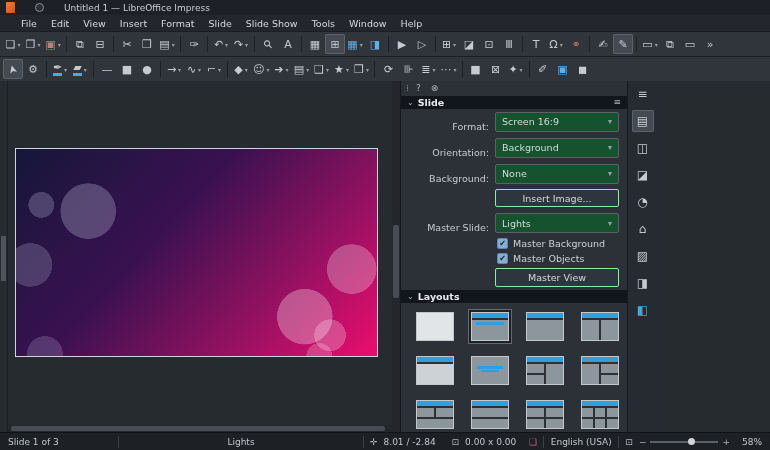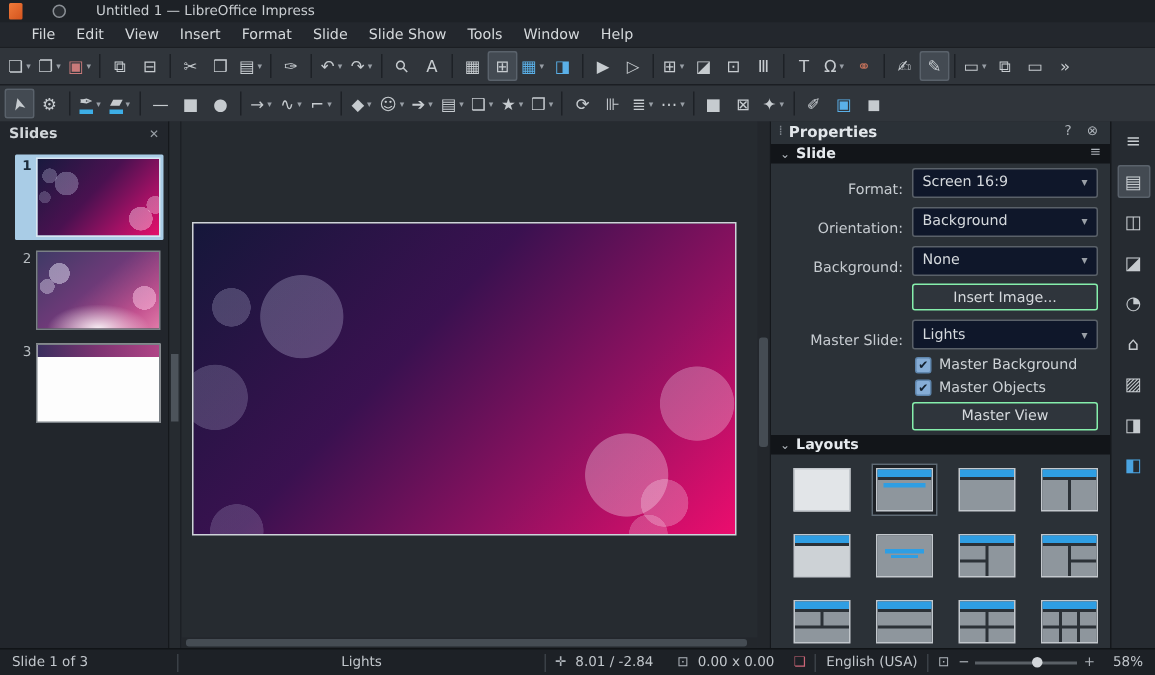--- a/index.html
+++ b/index.html
@@ -85,21 +85,21 @@
   .props-hdr { height:16px; display:flex; align-items:center; padding:0 5px; gap:4px; }
   .grip { color:#7d838a; font-size:9px; }
   .props-title { font-size:10px; font-weight:bold; color:#e2e6ea; flex:1; }
   .hdr-ico { font-size:9px; color:#aeb4ba; padding:0 3px; }
   .section-hdr { height:14px; background:#121519; display:flex; align-items:center; padding:0 6px; gap:4px; }
   .section-hdr b { font-size:9.5px; color:#e6eaee; flex:1; }
   .chev { font-size:8px; color:#aeb4ba; }
   .sect-menu { font-size:9px; color:#aeb4ba; }
   .frow { display:flex; align-items:flex-end; margin:3px 8px 3px 0; }
   .flabel { width:88px; text-align:right; margin-right:6px; font-size:9.5px; color:#c6cbd0; }
-  .fctl { flex:1; height:20px; background:#0f172a; border:1px solid #5a6169; border-radius:2px;
+  .fctl { flex:1; height:20px; background:#14532d; border:1px solid #5a6169; border-radius:2px;
     display:flex; align-items:center; padding:0 6px; font-size:9.5px; color:#d5d9dd; }
   .fctl .dd { margin-left:auto; font-size:8px; color:#9aa0a7; }
   .pbtn { margin:2px 8px 3px 94px; height:20px; border:1px solid #86efac; background:#2f353c; border-radius:2px;
     display:flex; align-items:center; justify-content:center; font-size:9.5px; color:#d5d9dd; }
   .cbrow { display:flex; align-items:center; margin:2px 0 2px 96px; gap:5px; }
   .cb { width:11px; height:11px; background:#86add6; border:1px solid #5f86ad; border-radius:2px;
     color:#13202e; font-size:8px; display:flex; align-items:center; justify-content:center; }
   .cbl { font-size:9.5px; color:#cdd2d6; }
 
   
@@ -365,58 +365,37 @@
       <div class="tbtn">
         <span class="g" style="color: rgb(90, 176, 232);">▣</span>
       </div>
       <div class="tbtn">
         <span class="g">◼</span>
       </div>
     </div>
 
   <div id="main">
 
-    <div id="slides-panel">
-      <div class="slides-hdr">
-        <b>Slides</b>
-        <span class="slides-close">✕</span>
-      </div>
-      <div id="slide-list">
-          <div class="slide-item active">
-            <div class="snum">1</div>
-            <div class="sthumb v-dark"></div>
-          </div>
-          <div class="slide-item">
-            <div class="snum">2</div>
-            <div class="sthumb v-glow"></div>
-          </div>
-          <div class="slide-item">
-            <div class="snum">3</div>
-            <div class="sthumb v-white"></div>
-          </div>
-        </div>
-    </div>
 
     <div id="splitter"></div>
 
     <div id="canvas">
       <div id="slide-canvas"></div>
       <div id="hscroll">
           <div class="thumb"></div>
         </div>
     </div>
 
     <div id="vscroll">
         <div class="thumb"></div>
       </div>
 
     <div id="props">
       <div class="props-hdr">
         <span class="grip">⁞</span>
-        <span class="props-title">Properties</span>
         <span class="hdr-ico">?</span>
         <span class="hdr-ico">⊗</span>
       </div>
 
       <div class="section-hdr">
         <span class="chev">⌄</span>
         <b>Slide</b>
         <span class="sect-menu">≡</span>
       </div>
 

